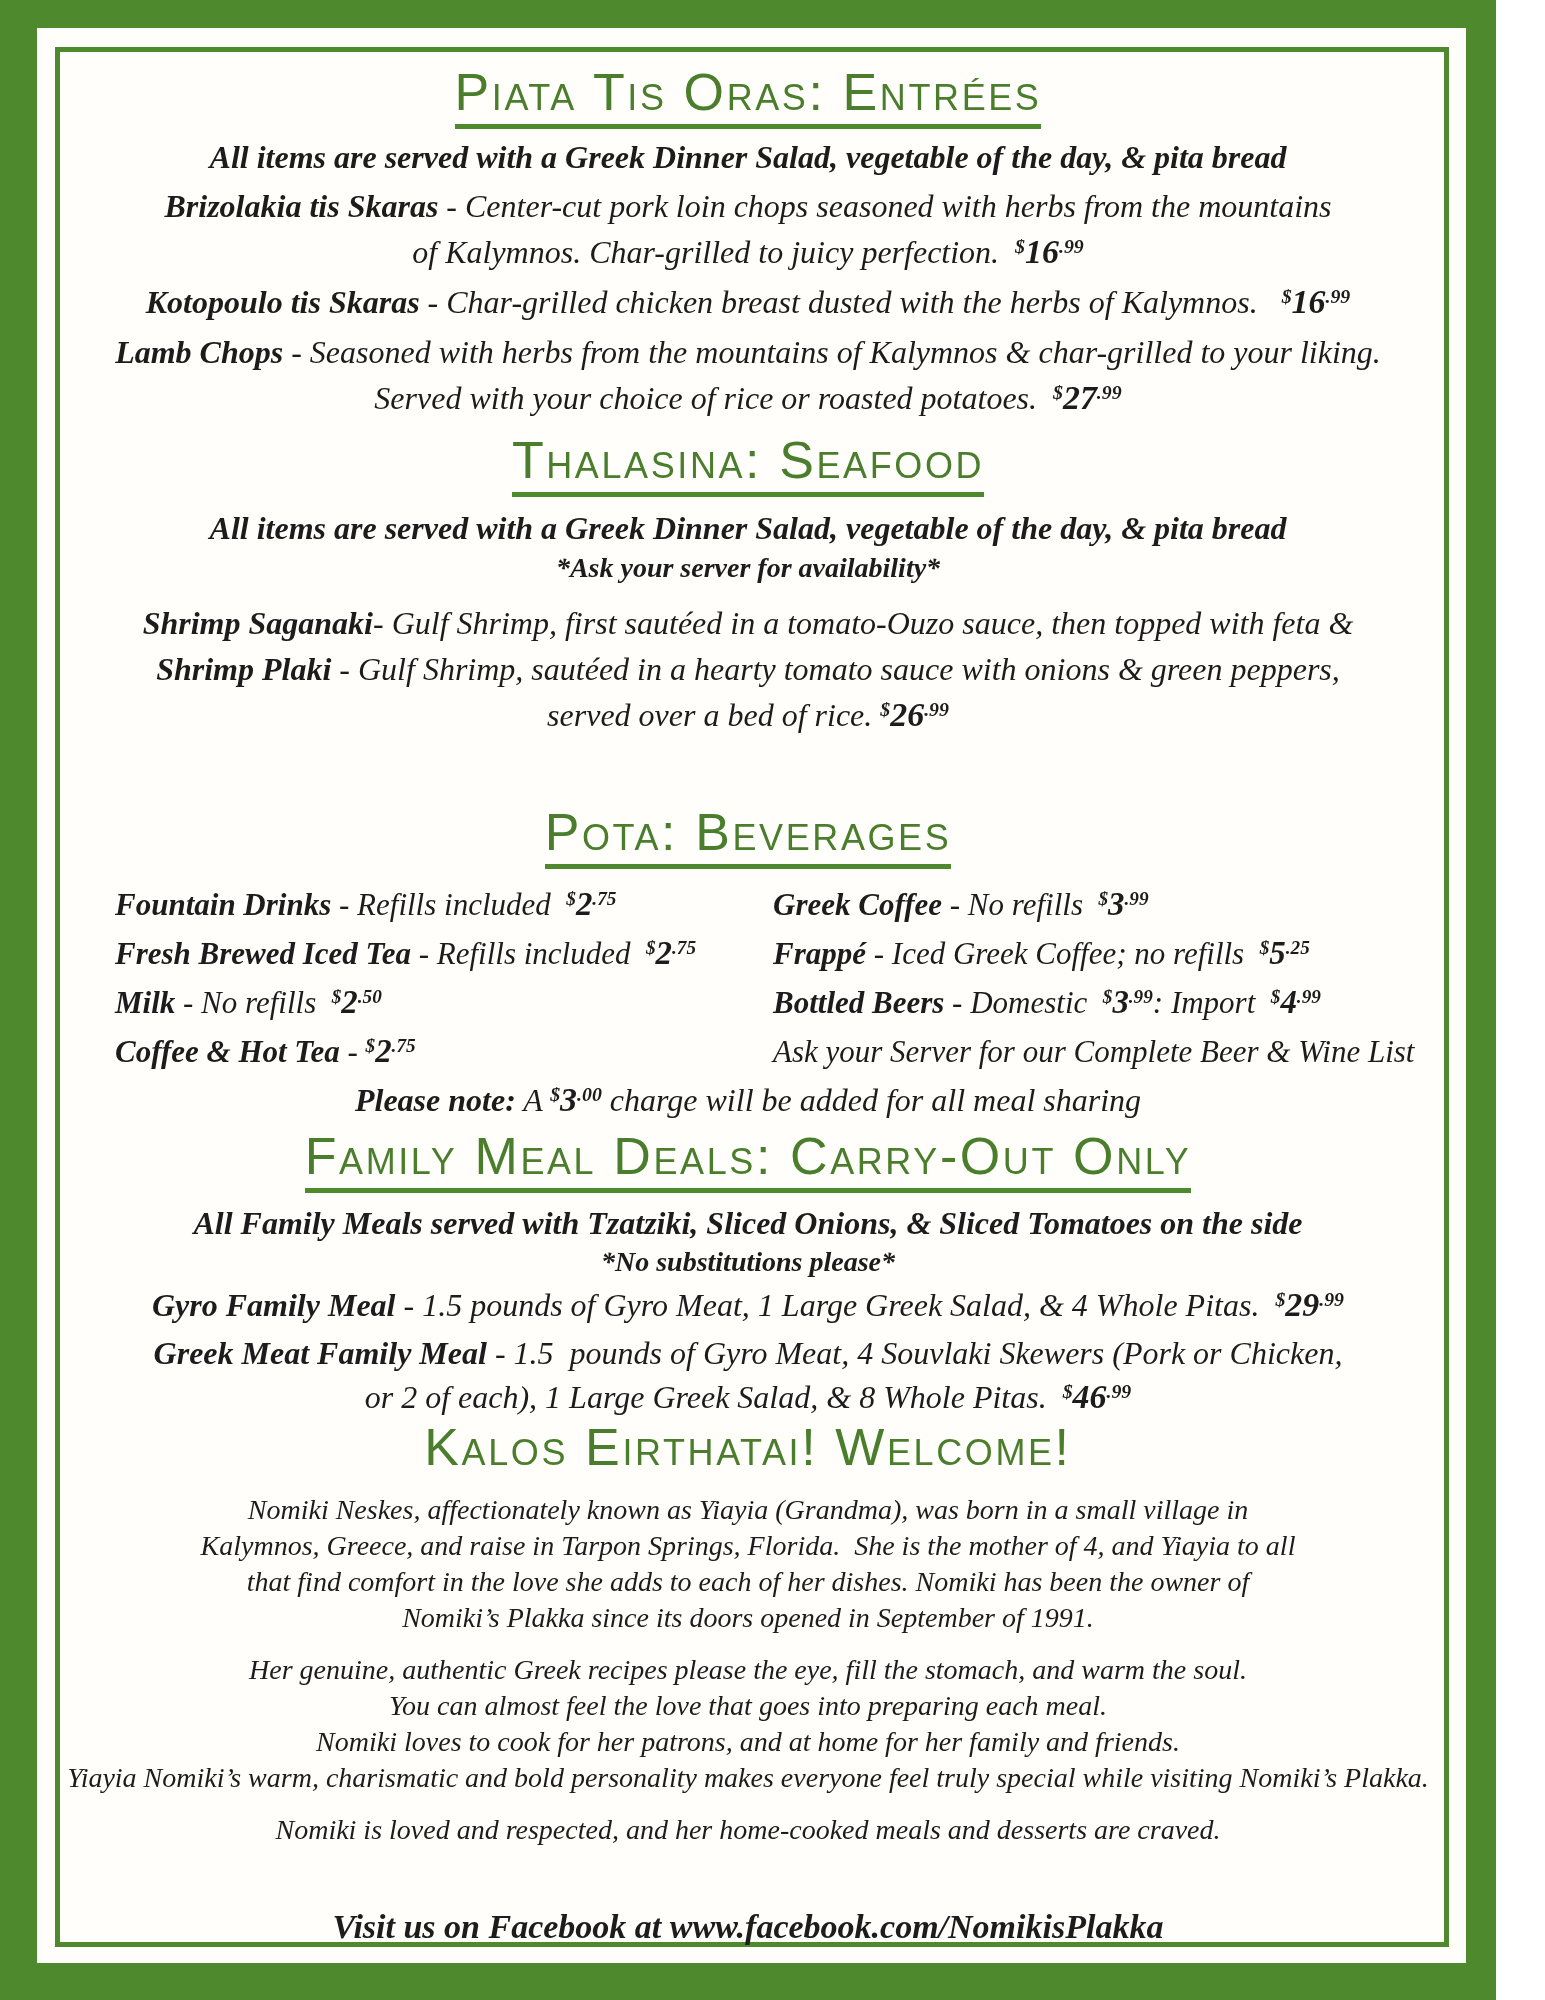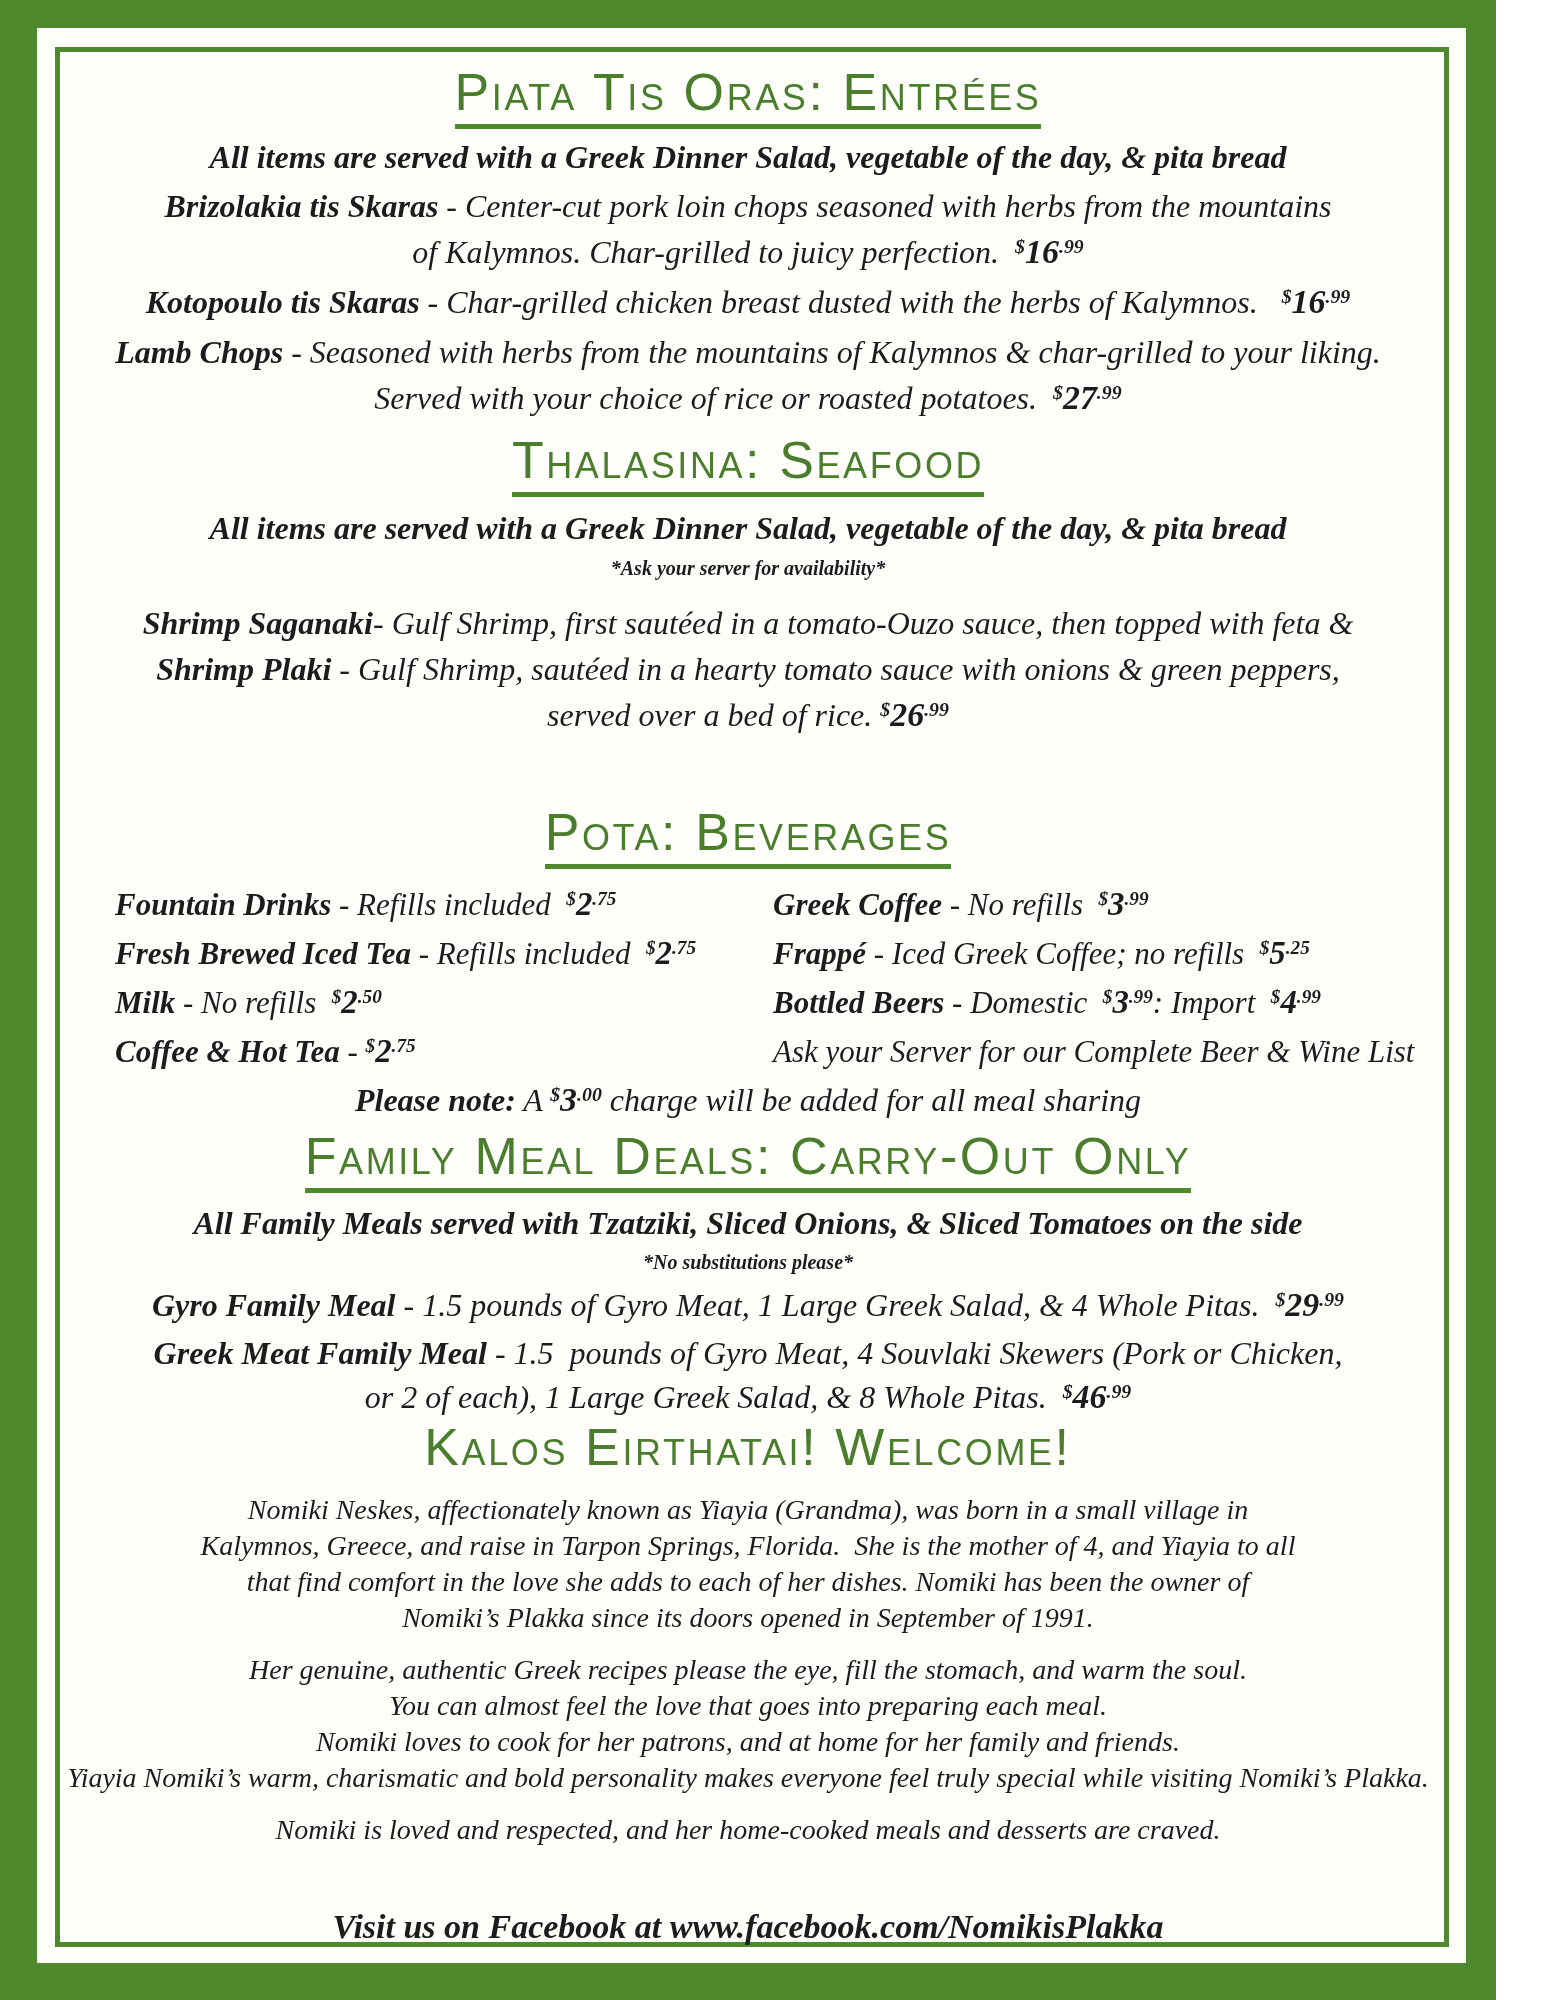--- a/index.html
+++ b/index.html
@@ -12,21 +12,21 @@
   html,body{margin:0;padding:0;}
   body{width:1545px;height:2000px;font-family:"Liberation Serif",serif;color:var(--ink);}
   .page{position:relative;width:1496px;height:2000px;background:var(--frame);overflow:hidden;}
   .paper{position:absolute;top:28px;left:37px;right:30px;bottom:37px;background:var(--paper);}
   .inner-rule{position:absolute;top:47px;left:55px;right:47px;bottom:53px;border:5px solid var(--frame);}
   .abs{position:absolute;left:0;right:0;text-align:center;}
   .htitle{font-family:"Liberation Sans",sans-serif;font-style:normal;font-variant:small-caps;
           font-size:52px;line-height:52px;color:var(--green);letter-spacing:0.05em;font-weight:400;}
   .hu{display:inline-block;padding-bottom:6px;border-bottom:5px solid var(--frame);}
   .bnote{font-style:italic;font-weight:bold;font-size:32px;line-height:46px;}
-  .snote{font-style:italic;font-weight:bold;font-size:20px;line-height:34px;font-family:Liberation Serif, serif;}
+  .snote{font-style:italic;font-weight:bold;font-size:28px;line-height:34px;font-family:Liberation Serif, serif;}
   .menu-lines{font-style:italic;font-size:32px;line-height:46px;}
   .menu-lines .line{white-space:pre;}
   .fam-lines{line-height:44px;}
   .bev{font-style:italic;font-size:31px;line-height:45px;position:absolute;text-align:left;}
   .bev .line{white-space:pre;}
   .iname{font-weight:bold;}
   .ibold{font-weight:bold;}
   .price{font-weight:bold;font-style:italic;}
   .pnum{font-size:1.06em;}
   .psup{font-size:0.62em;position:relative;top:-0.5em;}

